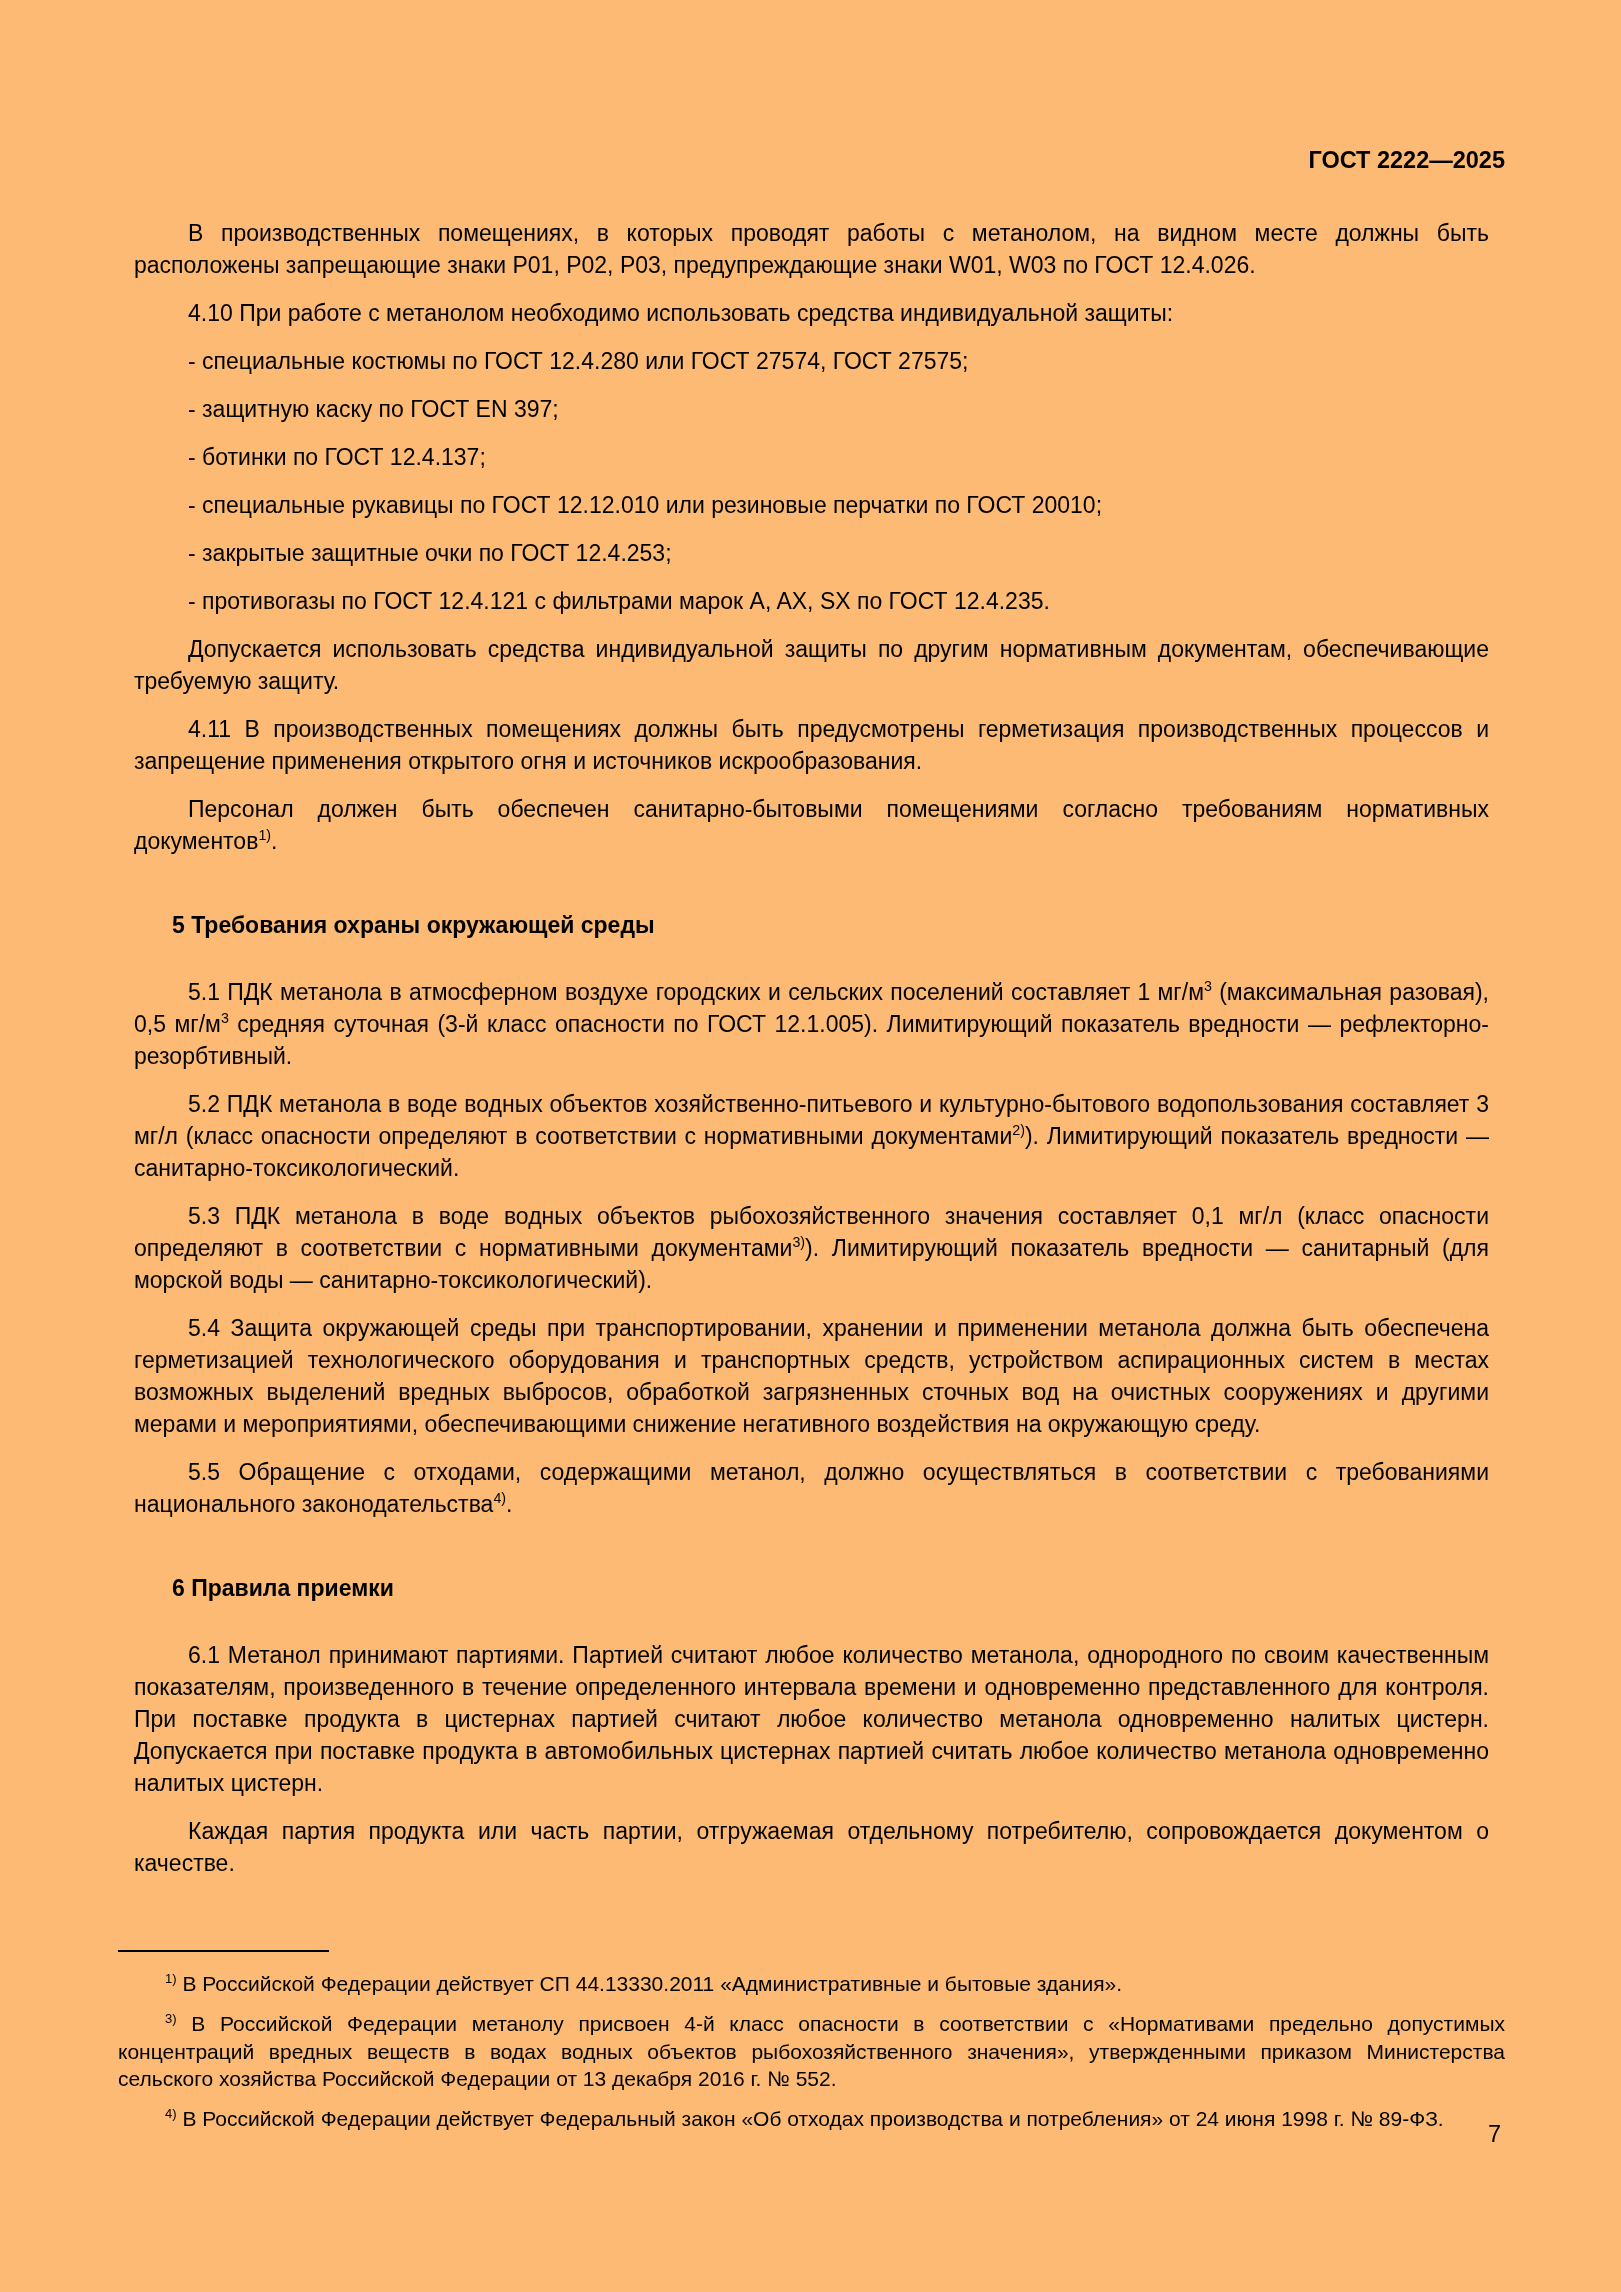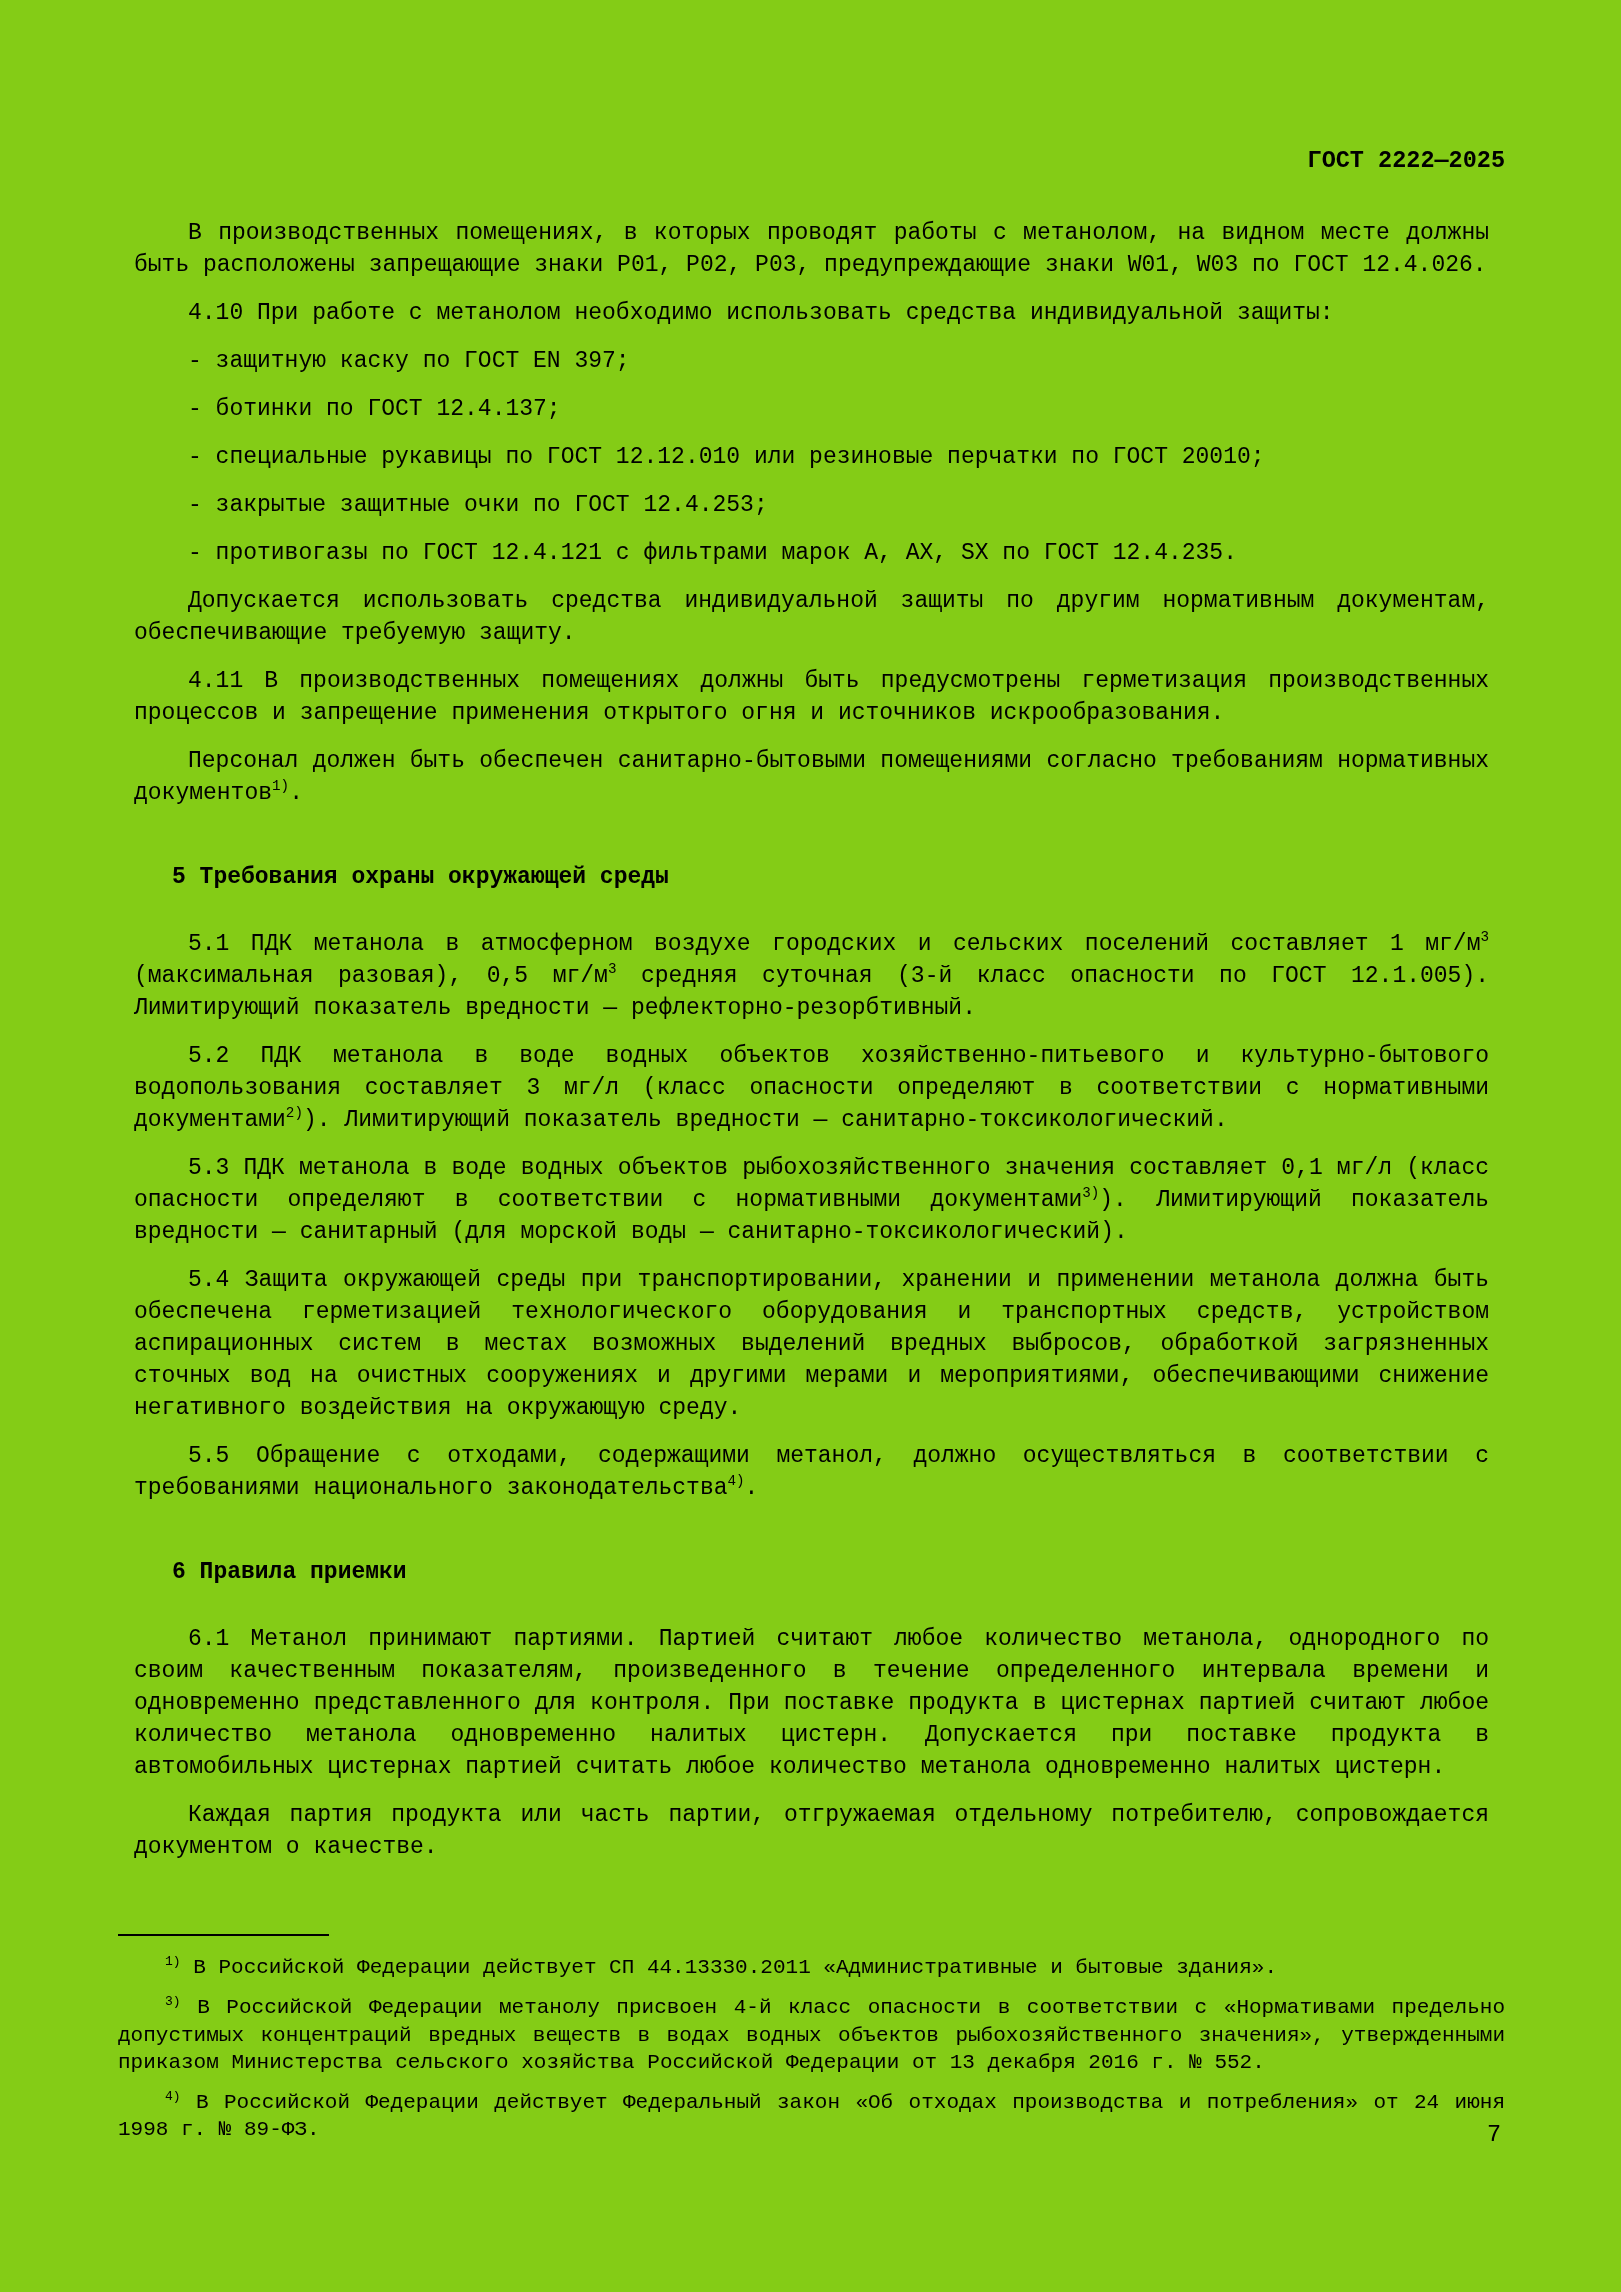--- a/index.html
+++ b/index.html
@@ -4,23 +4,23 @@
 <style>
   html, body {
     margin: 0;
     padding: 0;
     background: #ffffff;
   }
   .page {
     position: relative;
     width: 1621px;
     height: 2293px;
-    background: #84cc16;
+    background: #fdba74;
     color: #000000;
-    font-family: Liberation Mono, monospace;
+    font-family: Liberation Sans, sans-serif;
     box-sizing: border-box;
     padding: 147px 116px 0 118px;
     overflow: hidden;
   }
   .doc-number {
     font-weight: bold;
     text-align: right;
     font-size: 23.5px;
     line-height: 27.4px;
     margin: 0 0 43px 0;
@@ -76,20 +76,21 @@
 <body>
 
 <div class="page">
 
   <p class="doc-number">ГОСТ 2222—2025</p>
 
   <p class="para">В производственных помещениях, в которых проводят работы с метанолом, на видном месте должны быть расположены запрещающие знаки Р01, Р02, Р03, предупреждающие знаки W01, W03 по ГОСТ 12.4.026.</p>
   <p class="para">4.10 При работе с метанолом необходимо использовать средства индивидуальной защиты:</p>
 
   <div>
+    <p class="para list-item">- специальные костюмы по ГОСТ 12.4.280 или ГОСТ 27574, ГОСТ 27575;</p>
     <p class="para list-item">- защитную каску по ГОСТ EN 397;</p>
     <p class="para list-item">- ботинки по ГОСТ 12.4.137;</p>
     <p class="para list-item">- специальные рукавицы по ГОСТ 12.12.010 или резиновые перчатки по ГОСТ 20010;</p>
     <p class="para list-item">- закрытые защитные очки по ГОСТ 12.4.253;</p>
     <p class="para list-item">- противогазы по ГОСТ 12.4.121 с фильтрами марок A, AX, SX по ГОСТ 12.4.235.</p>
   </div>
 
   <p class="para">Допускается использовать средства индивидуальной защиты по другим нормативным документам, обеспечивающие требуемую защиту.</p>
   <p class="para">4.11 В производственных помещениях должны быть предусмотрены герметизация производственных процессов и запрещение применения открытого огня и источников искрообразования.</p>
   <p class="para">Персонал должен быть обеспечен санитарно-бытовыми помещениями согласно требованиям нормативных документов<sup>1)</sup>.</p>

